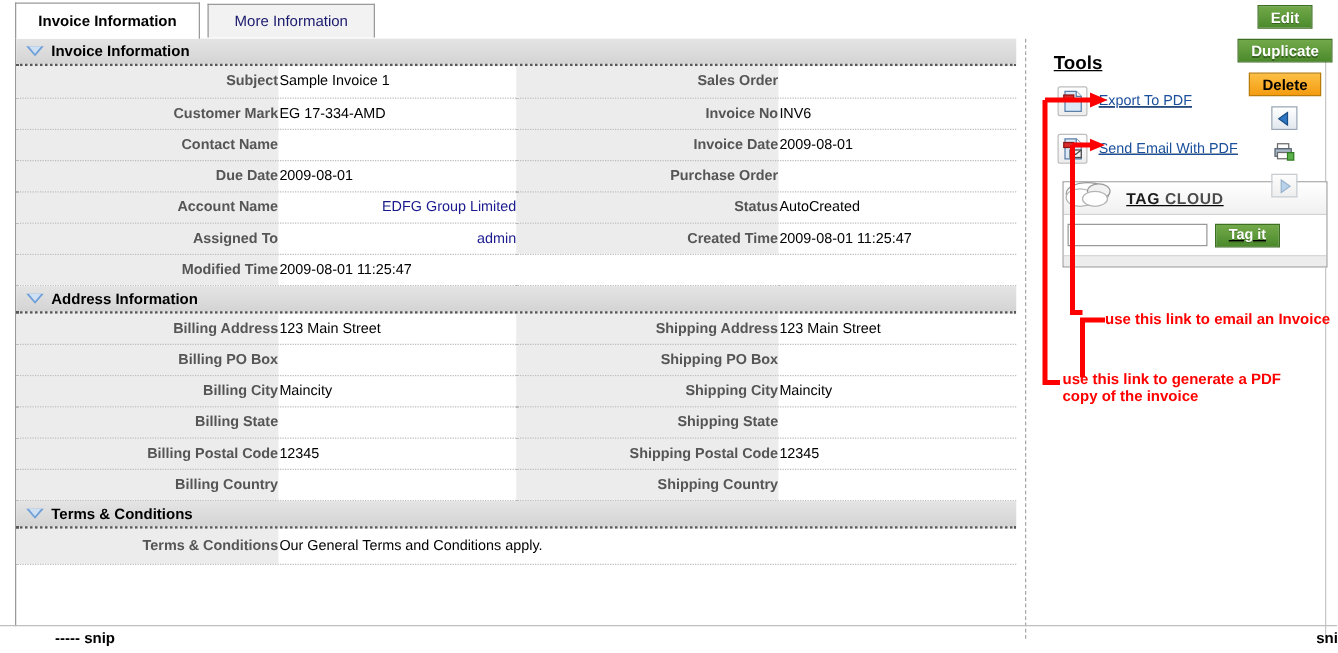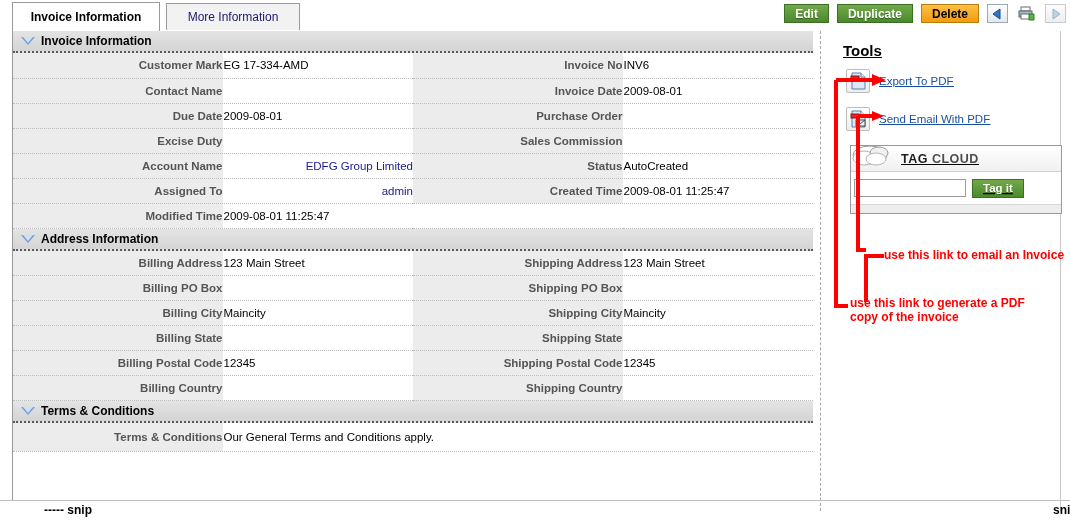--- a/index.html
+++ b/index.html
@@ -42,20 +42,21 @@
     background: #f2f2f2;
     color: #1a1a6e;
     font-weight: normal;
   }
 
   
   #actions {
     position: absolute; right: 4px; top: 4px;
     display: flex; align-items: center; gap: 8px;
     z-index: 4;
+    flex-direction: column;
   }
   .btn {
     height: 19px;
     padding: 0 10px;
     border: 1px solid #5e5e5e;
     font-size: 12px; font-weight: bold;
     color: #ffffff;
     display: flex; align-items: center; justify-content: center;
     line-height: 1;
     text-shadow: 0 1px 0 rgba(0,0,0,.35);
@@ -304,41 +305,41 @@
   <div id="main">
     <div id="maininner">
         <div class="section">
           <div class="sec-head">
             <span class="tri"></span>
             <span>Invoice Information</span>
           </div>
           <table class="fields">
             <tbody>
               <tr>
+                <td class="lbl">Subject</td>
+                <td class="val">Sample Invoice 1</td>
+                <td class="lbl">Sales Order</td>
+                <td class="val"></td>
+              </tr>
+              <tr>
                 <td class="lbl">Customer Mark</td>
                 <td class="val">EG 17-334-AMD</td>
                 <td class="lbl">Invoice No</td>
                 <td class="val">INV6</td>
               </tr>
               <tr>
                 <td class="lbl">Contact Name</td>
                 <td class="val"></td>
                 <td class="lbl">Invoice Date</td>
                 <td class="val">2009-08-01</td>
               </tr>
               <tr>
                 <td class="lbl">Due Date</td>
                 <td class="val">2009-08-01</td>
                 <td class="lbl">Purchase Order</td>
-                <td class="val"></td>
-              </tr>
-              <tr>
-                <td class="lbl">Excise Duty</td>
-                <td class="val"></td>
-                <td class="lbl">Sales Commission</td>
                 <td class="val"></td>
               </tr>
               <tr>
                 <td class="lbl">Account Name</td>
                 <td class="val link">EDFG Group Limited</td>
                 <td class="lbl">Status</td>
                 <td class="val">AutoCreated</td>
               </tr>
               <tr>
                 <td class="lbl">Assigned To</td>

